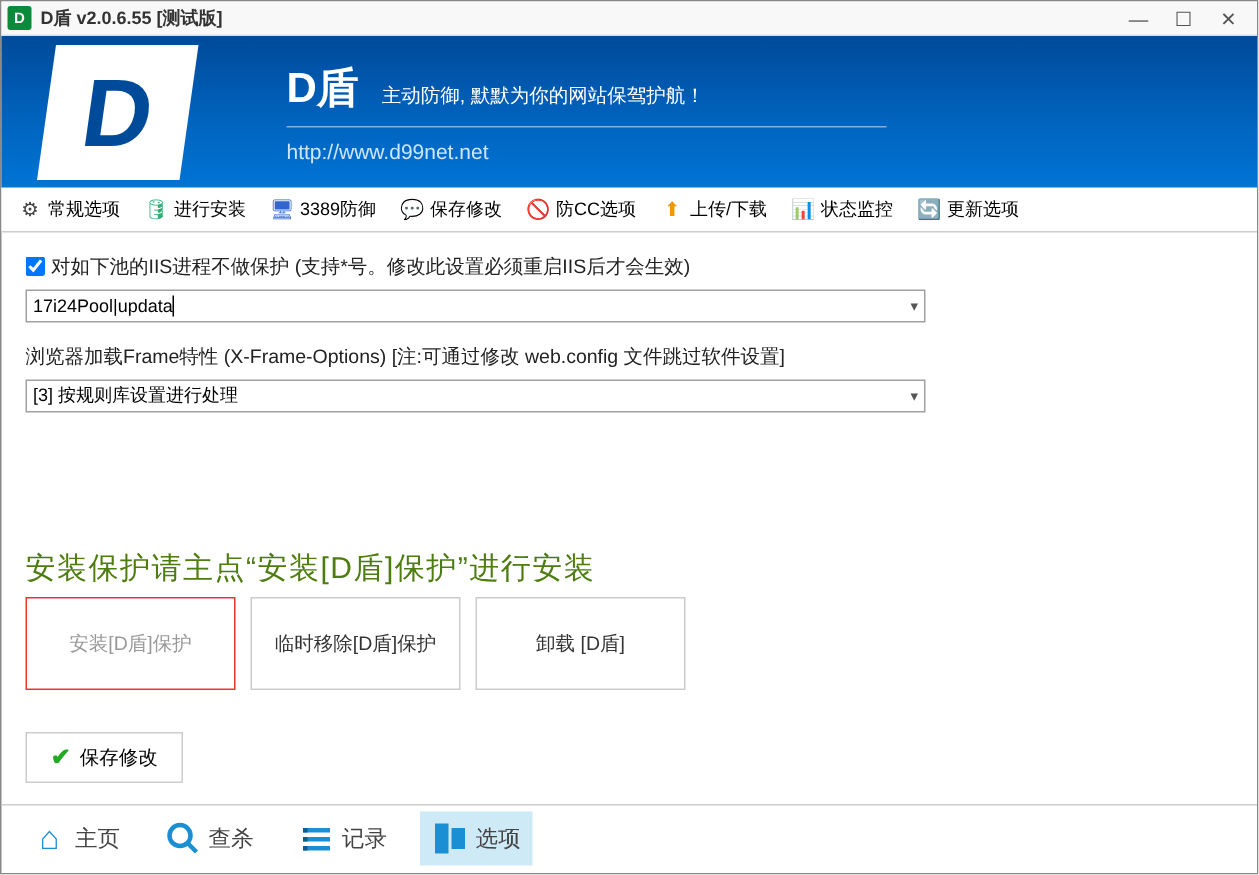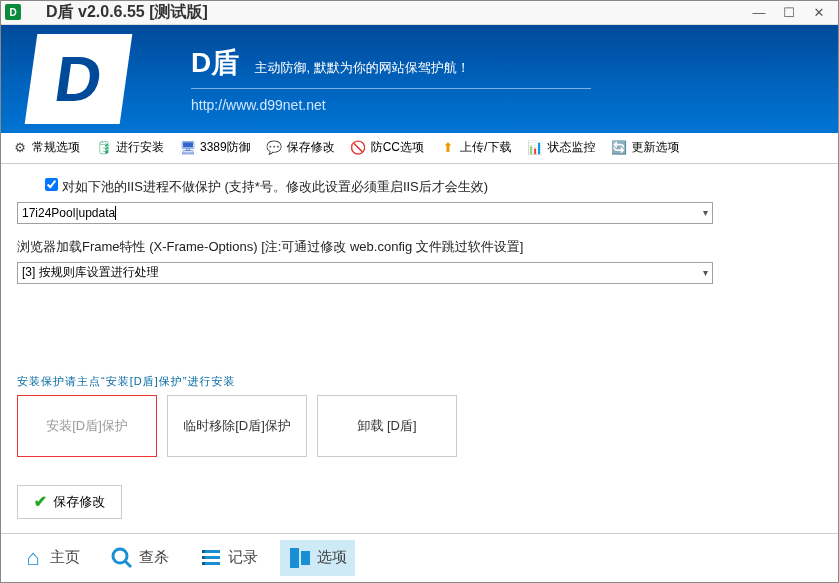--- a/index.html
+++ b/index.html
@@ -1,41 +1,41 @@
 <!DOCTYPE html>
 <html><head>
 <meta charset="utf-8">
 <style>
 * { box-sizing: border-box; margin: 0; padding: 0; }
 body { font-family: "Microsoft YaHei", SimSun, Arial, sans-serif; font-size: 12px; background: #fff; }
 .window { width: 839px; height: 583px; border: 1px solid #888; display: flex; flex-direction: column; background: #fff; }
 .titlebar { height: 24px; display: flex; align-items: center; padding: 0 4px; background: #f8f8f8; border-bottom: 1px solid #ddd; }
 .titlebar-icon { width: 16px; height: 16px; background: #0a8a3a; color: #fff; font-size: 10px; font-weight: bold; display: flex; align-items: center; justify-content: center; margin-right: 6px; border-radius: 2px; }
-.titlebar-title { flex: 1; font-size: 16px; color: #333; font-weight: bold; margin-left: 19px; }
+.titlebar-title { flex: 1; font-size: 12px; color: #333; font-weight: bold; }
 .titlebar-btns { display: flex; gap: 0; }
 .titlebar-btn { width: 30px; height: 22px; display: flex; align-items: center; justify-content: center; color: #555; cursor: pointer; font-size: 13px; }
 .banner { height: 110px; background: linear-gradient(to bottom, #004a9a 0%, #0065c0 60%, #0074d4 100%); position: relative; display: flex; align-items: center; padding-left: 20px; gap: 30px; }
 .banner-logo { position: relative; width: 140px; height: 100px; }
 .banner-logo-shape { position: absolute; left: 10px; top: 5px; width: 95px; height: 90px; background: #fff; transform: skewX(-8deg); display: flex; align-items: center; justify-content: center; }
 .banner-logo-letter { font-size: 64px; font-weight: 900; color: #004a9a; font-family: Arial; }
 .banner-text { color: #fff; }
 .banner-title { font-size: 28px; font-weight: bold; display: inline-block; }
 .banner-tagline { font-size: 13px; margin-left: 12px; display: inline-block; }
 .banner-url { font-size: 14px; margin-top: 8px; color: #cfe6ff; }
 .banner-divider { border-top: 1px solid rgba(255,255,255,0.5); margin-top: 6px; width: 400px; }
 .toolbar { height: 32px; border-bottom: 1px solid #ccc; display: flex; align-items: center; padding: 0 8px; gap: 10px; background: #fff; }
 .toolbar-item { display: flex; align-items: center; gap: 4px; font-size: 12px; cursor: pointer; padding: 2px 3px; }
 .toolbar-item .ic { width: 16px; height: 16px; display: flex; align-items: center; justify-content: center; font-size: 13px; }
 .content { flex: 1; padding: 14px 16px; position: relative; }
-.check-row { display: flex; gap: 4px; margin-bottom: 6px; margin-left: 28px; }
+.check-row { display: flex; align-items: center; gap: 4px; margin-bottom: 6px; }
 .check-row input[type=checkbox] { width: 13px; height: 13px; }
 .field-label { font-size: 13px; color: #222; }
-.combo { width: 696px; height: 22px; border: 1px solid #a0a0a0; display: flex; align-items: center; padding: 0 4px; font-size: 12px; background: #fff; justify-content: space-between; margin-bottom: 14px; }
+.combo { width: 600px; height: 22px; border: 1px solid #a0a0a0; display: flex; align-items: center; padding: 0 4px; font-size: 12px; background: #fff; justify-content: space-between; margin-bottom: 14px; }
 .combo-arrow { color: #555; font-size: 10px; }
-.instruction { color: #0369a1; font-size: 11px; margin-top: 90px; margin-bottom: 6px; letter-spacing: 1px; }
+.instruction { color: #4d7c0f; font-size: 20px; margin-top: 90px; margin-bottom: 6px; letter-spacing: 1px; }
 .btn-row { display: flex; gap: 10px; }
 .big-btn { width: 140px; height: 62px; border: 1px solid #ccc; display: flex; align-items: center; justify-content: center; font-size: 13px; color: #888; background: #fff; cursor: pointer; }
 .big-btn.primary { border: 1px solid #e33; color: #999; }
 .big-btn.normal { color: #333; }
 .save-btn { margin-top: 28px; width: 105px; height: 34px; border: 1px solid #ccc; display: flex; align-items: center; justify-content: center; gap: 6px; font-size: 13px; cursor: pointer; background: #fff; }
 .save-btn .chk { color: #2a2; font-size: 16px; font-weight: bold; }
 .bottomnav { height: 50px; border-top: 1px solid #ccc; display: flex; align-items: center; padding: 0 12px; gap: 14px; }
 .nav-item { display: flex; align-items: center; gap: 5px; font-size: 15px; padding: 6px 8px; cursor: pointer; color: #444; }
 .nav-item.active { background: #cfeaf7; }
 .nav-ic { width: 24px; height: 24px; display: flex; align-items: center; justify-content: center; }

